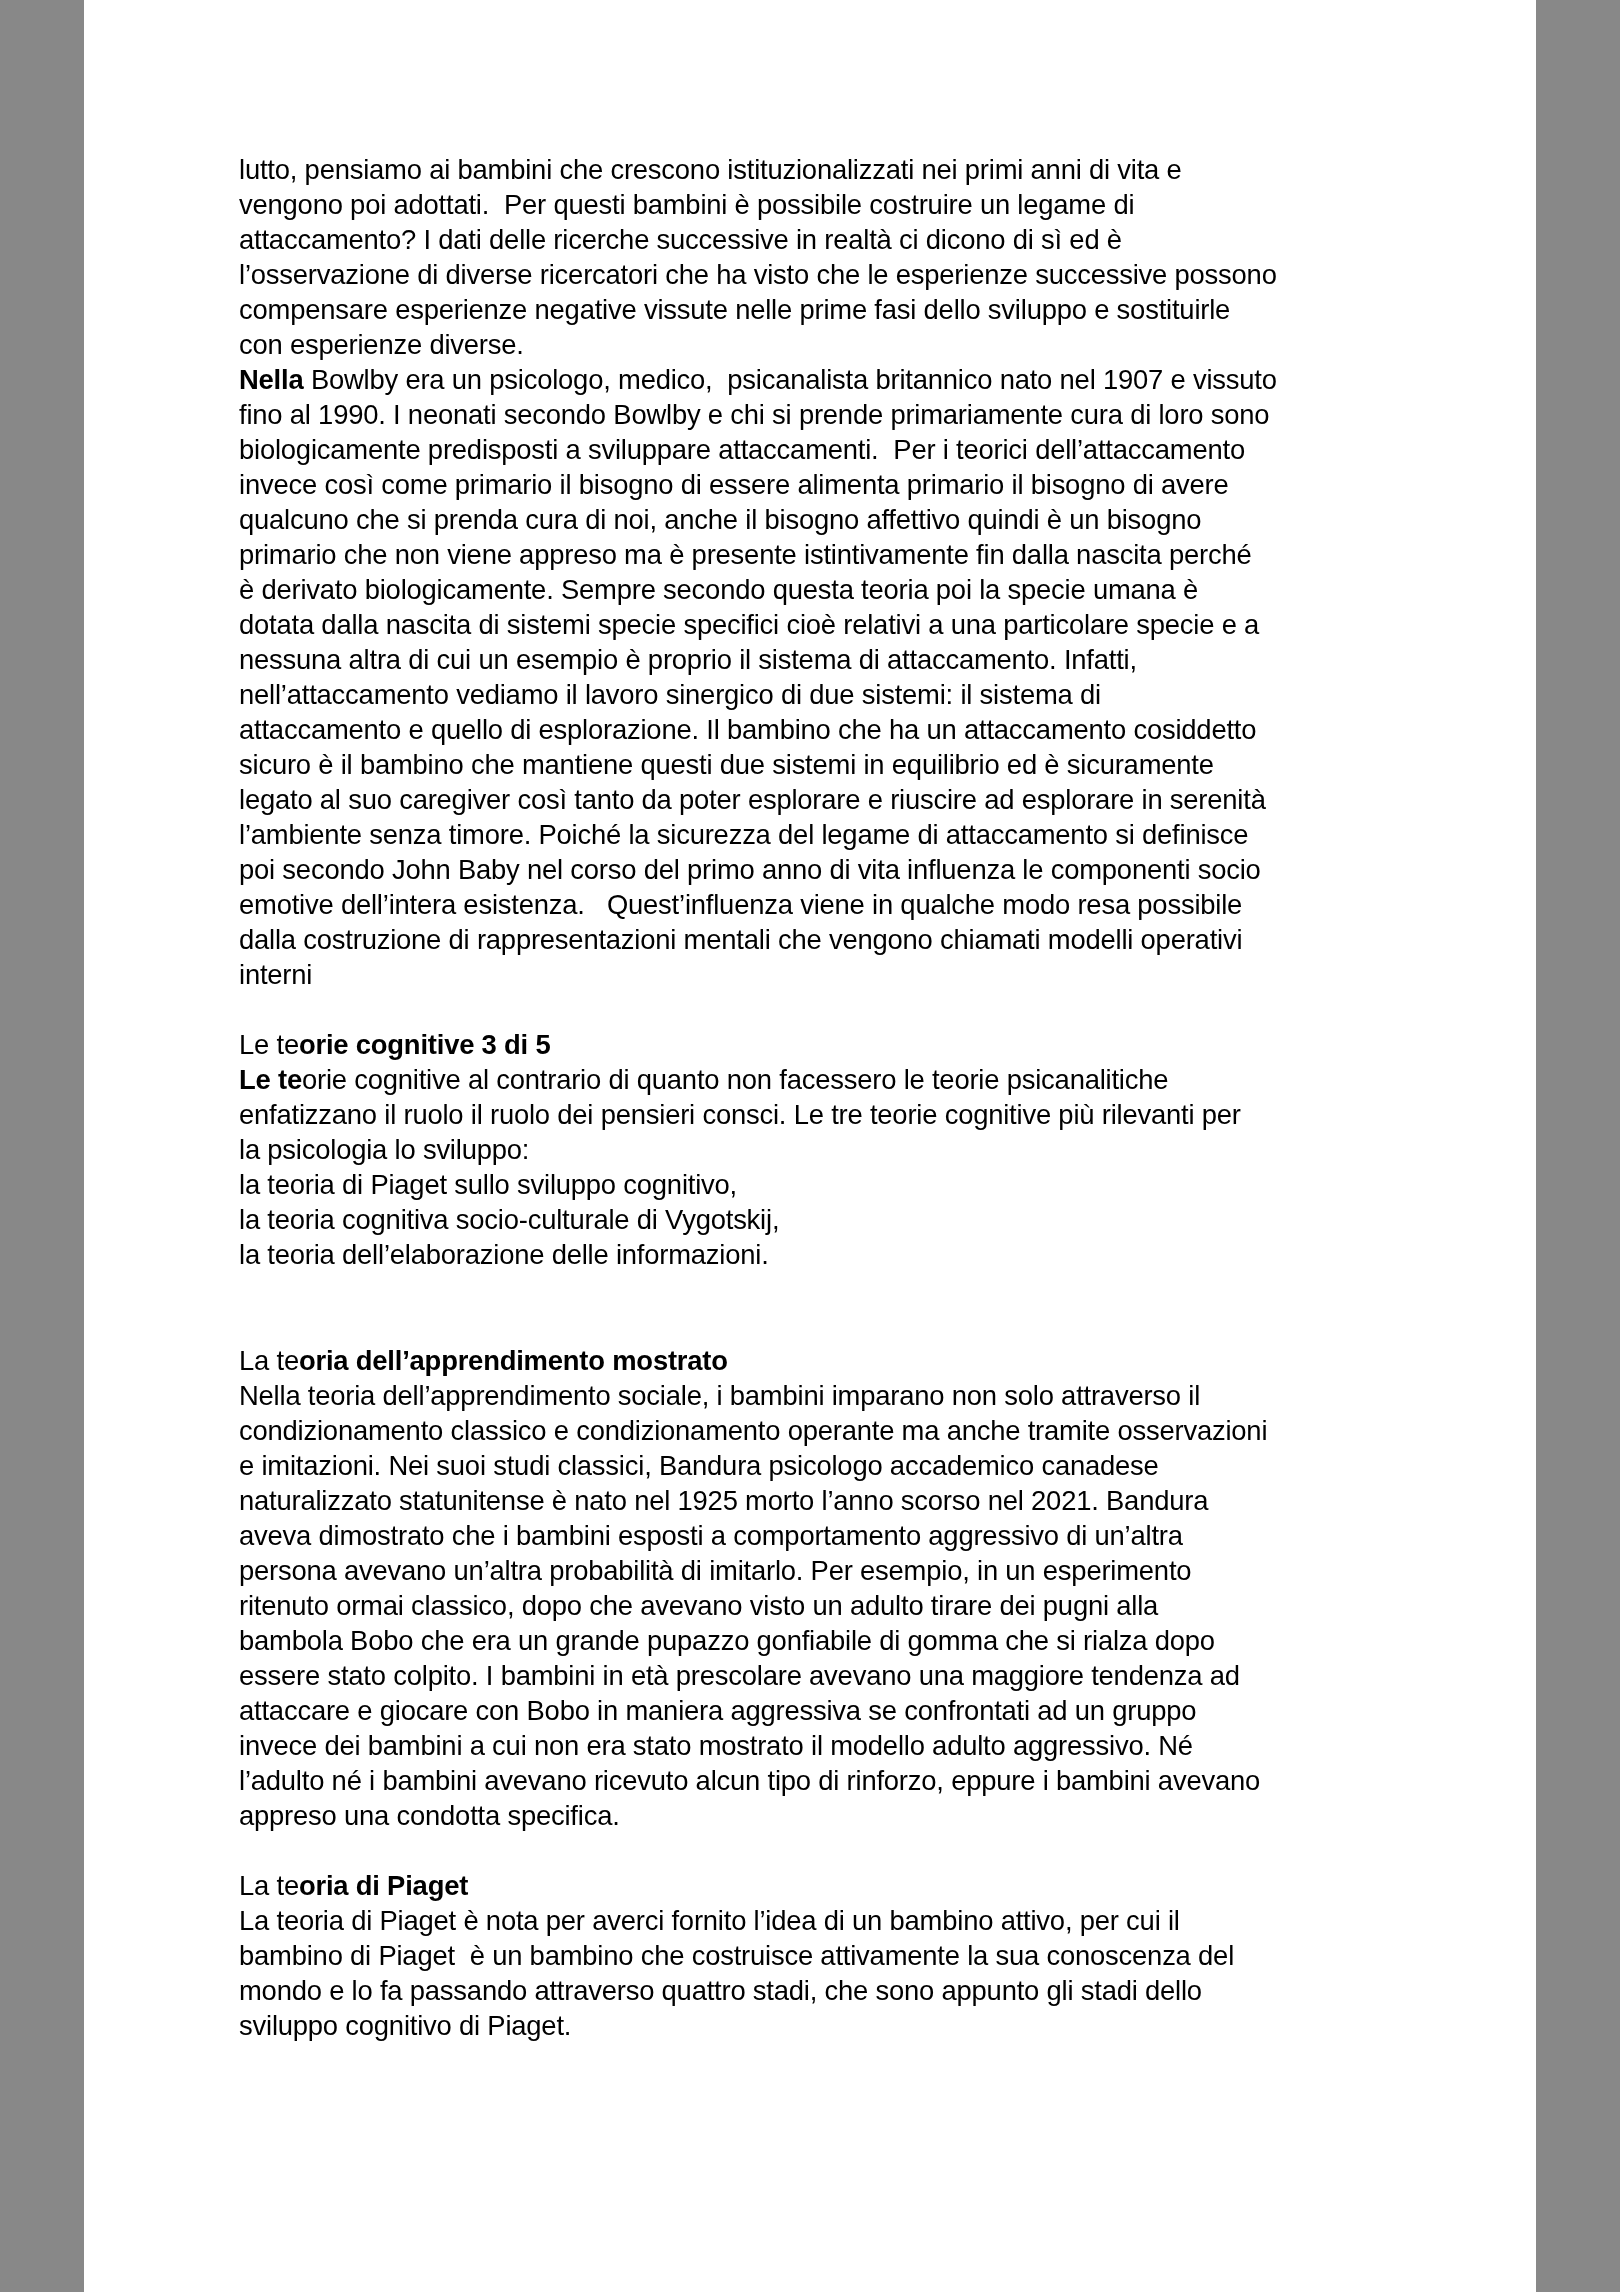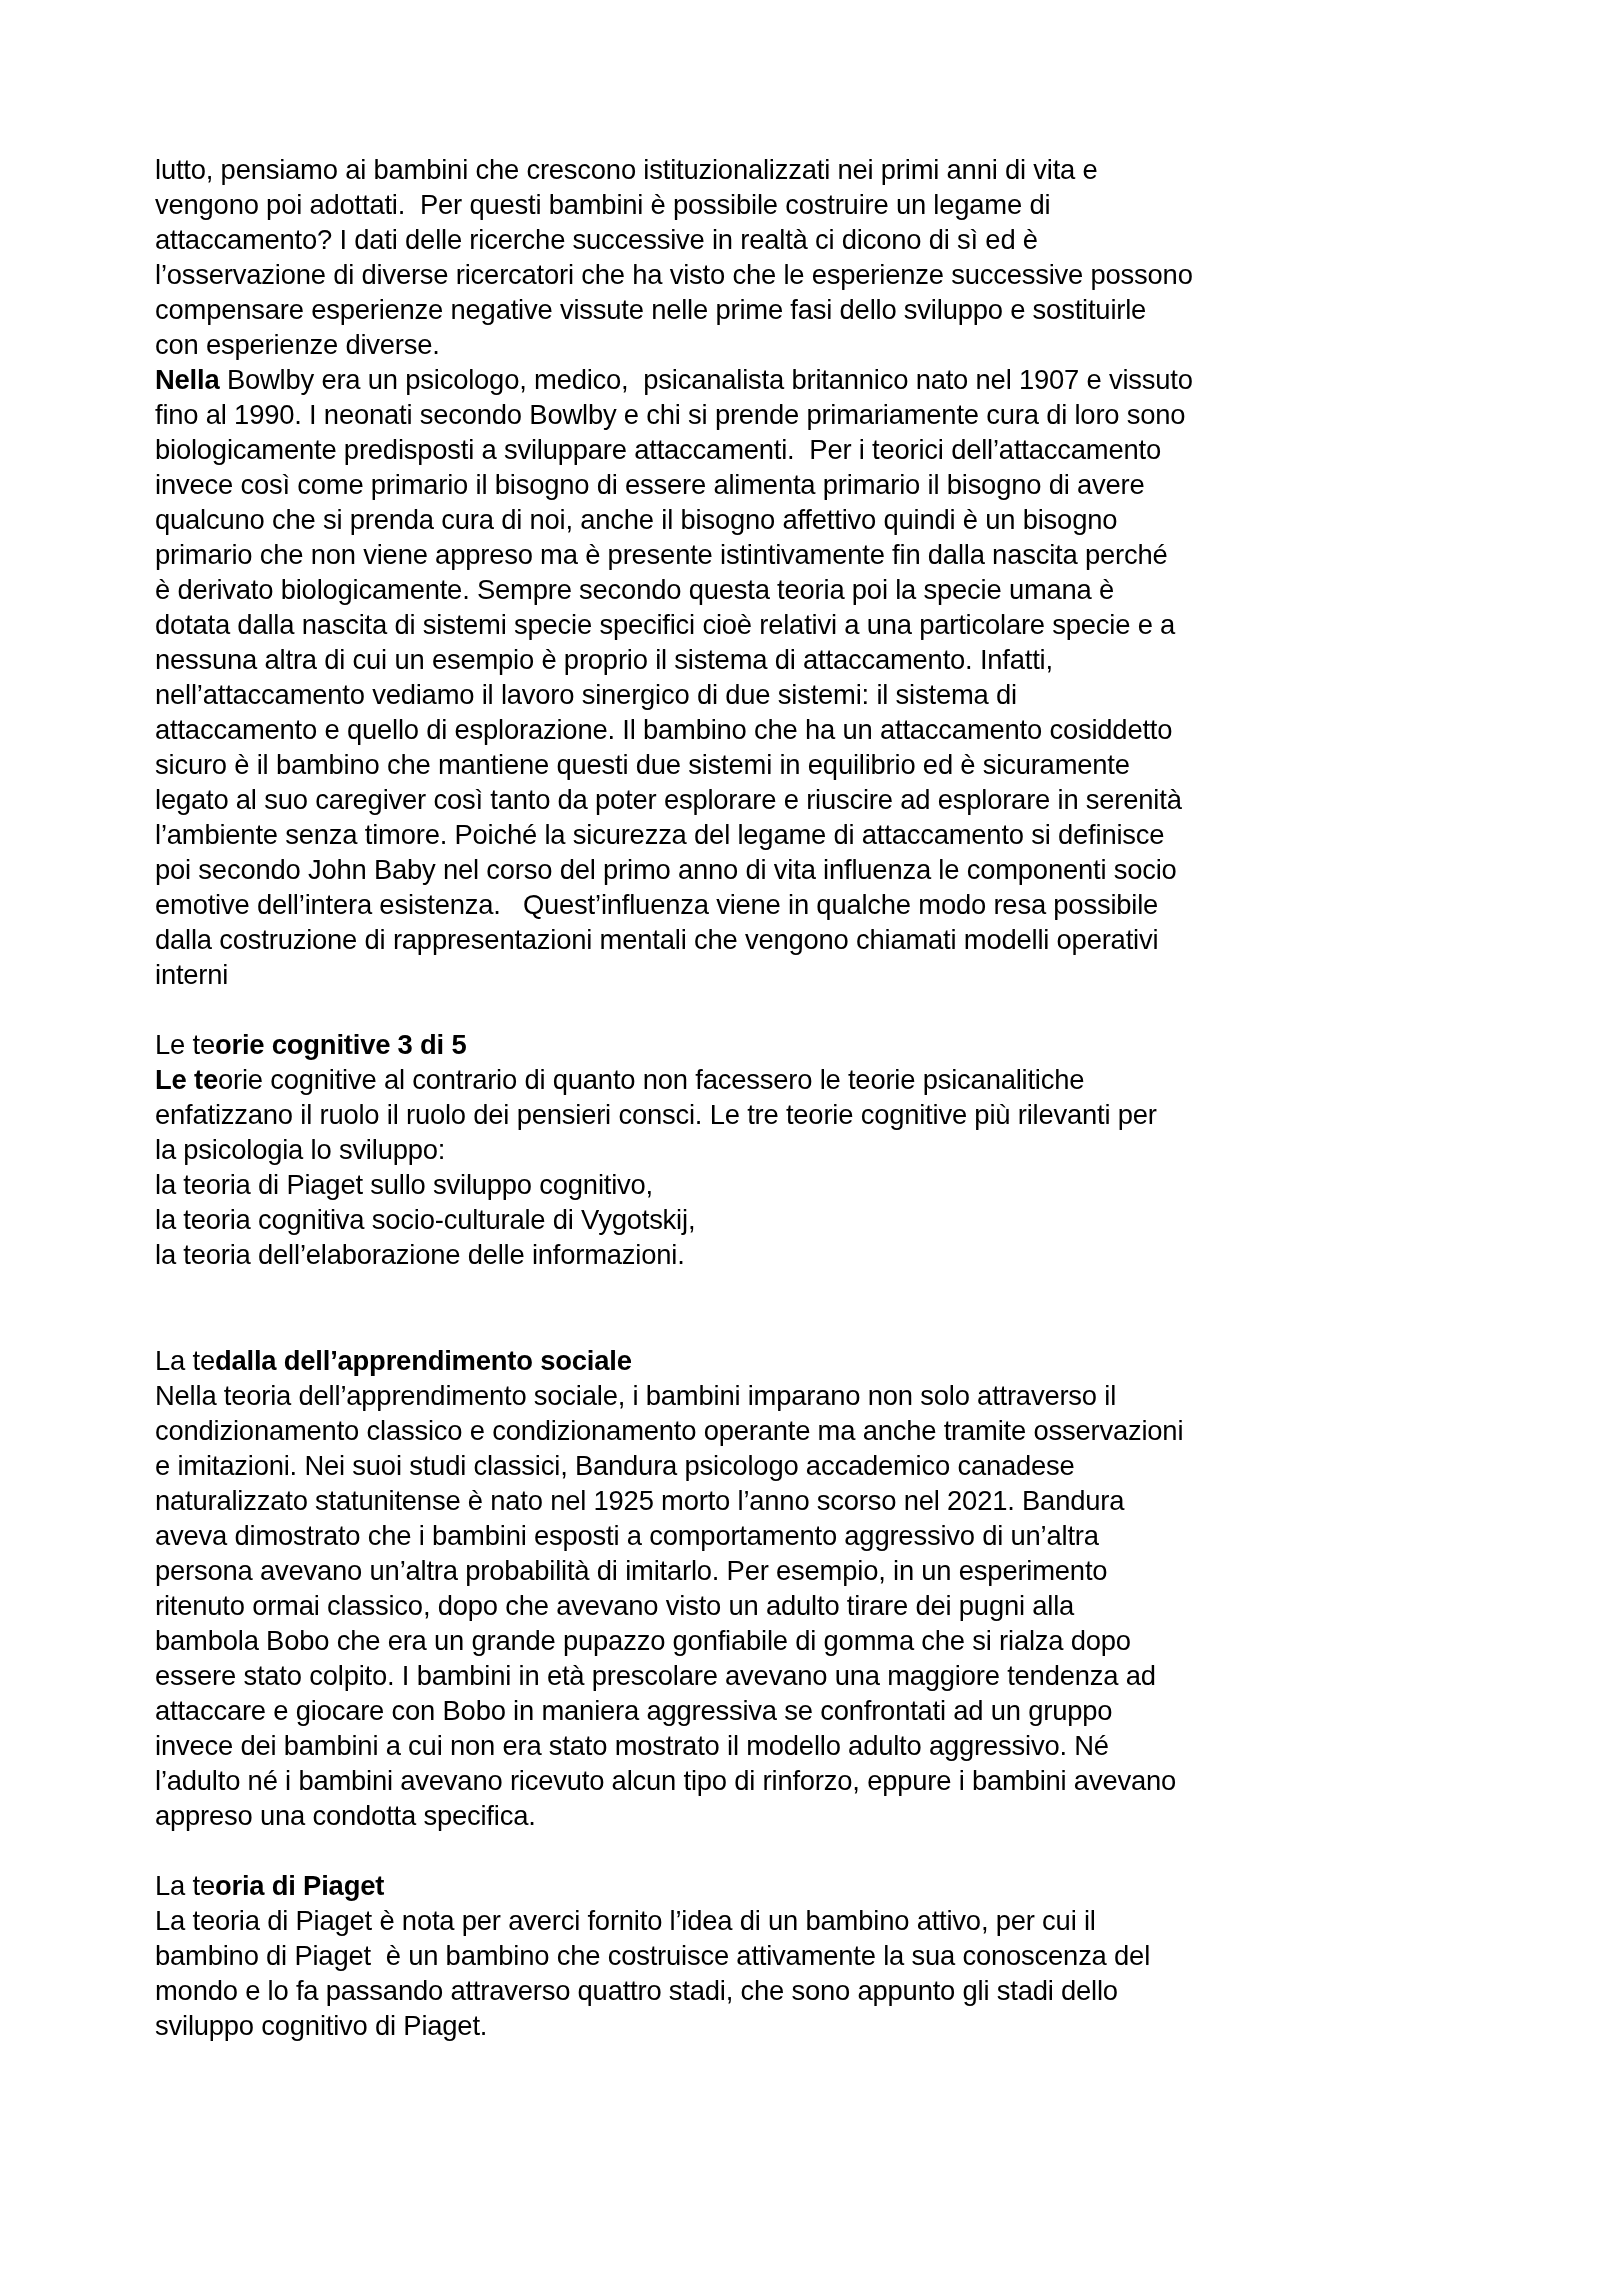--- a/index.html
+++ b/index.html
@@ -2,21 +2,21 @@
 <html><head>
 <meta charset="utf-8">
 <style>
   html, body { margin: 0; padding: 0; }
   body {
     background: #888;
     font-family: "Liberation Sans", "DejaVu Sans", sans-serif;
   }
   .page {
     position: relative;
-    width: 1620px;
+    width: 1452px;
     height: 2293px;
     margin: 0 auto;
     background: #ffffff;
     box-sizing: border-box;
     padding: 152px 152px 0 155px;
     color: #000000;
     font-size: 27.4px;
     line-height: 35px;
     letter-spacing: -0.2px;
     overflow: hidden;
@@ -67,21 +67,21 @@
 interni</span></p>
 
   <h2 class="heading"><span>Le te</span><span class="b">orie cognitive 3 di 5</span></h2>
   <p class="para"><span class="b">Le te</span><span>orie cognitive al contrario di quanto non facessero le teorie psicanalitiche
 enfatizzano il ruolo il ruolo dei pensieri consci. Le tre teorie cognitive più rilevanti per
 la psicologia lo sviluppo:
 la teoria di Piaget sullo sviluppo cognitivo,
 la teoria cognitiva socio-culturale di Vygotskij,
 la teoria dell’elaborazione delle informazioni.</span></p>
 
-  <h2 class="heading big-gap"><span>La te</span><span class="b">dalla dell’apprendimento sociale</span></h2>
+  <h2 class="heading big-gap"><span>La te</span><span class="b">oria dell’apprendimento mostrato</span></h2>
   <p class="para">Nella teoria dell’apprendimento sociale, i bambini imparano non solo attraverso il
 condizionamento classico e condizionamento operante ma anche tramite osservazioni
 e imitazioni. Nei suoi studi classici, Bandura psicologo accademico canadese
 naturalizzato statunitense è nato nel 1925 morto l’anno scorso nel 2021. Bandura
 aveva dimostrato che i bambini esposti a comportamento aggressivo di un’altra
 persona avevano un’altra probabilità di imitarlo. Per esempio, in un esperimento
 ritenuto ormai classico, dopo che avevano visto un adulto tirare dei pugni alla
 bambola Bobo che era un grande pupazzo gonfiabile di gomma che si rialza dopo
 essere stato colpito. I bambini in età prescolare avevano una maggiore tendenza ad
 attaccare e giocare con Bobo in maniera aggressiva se confrontati ad un gruppo

